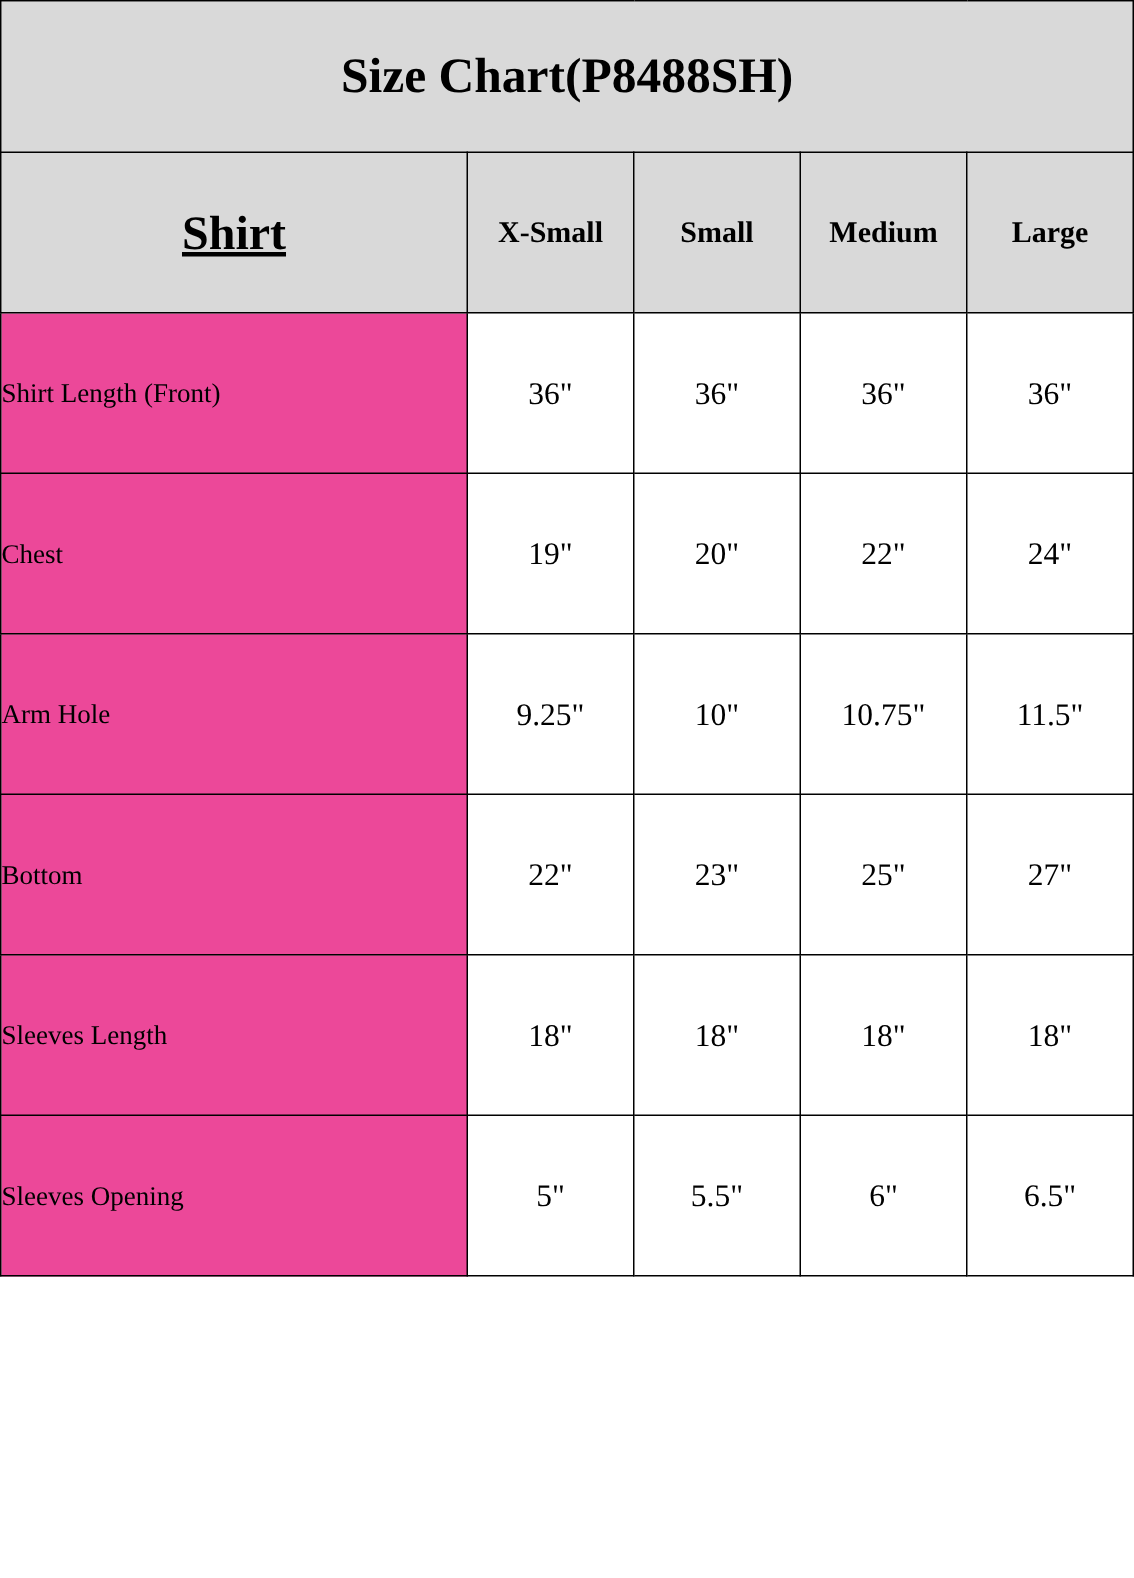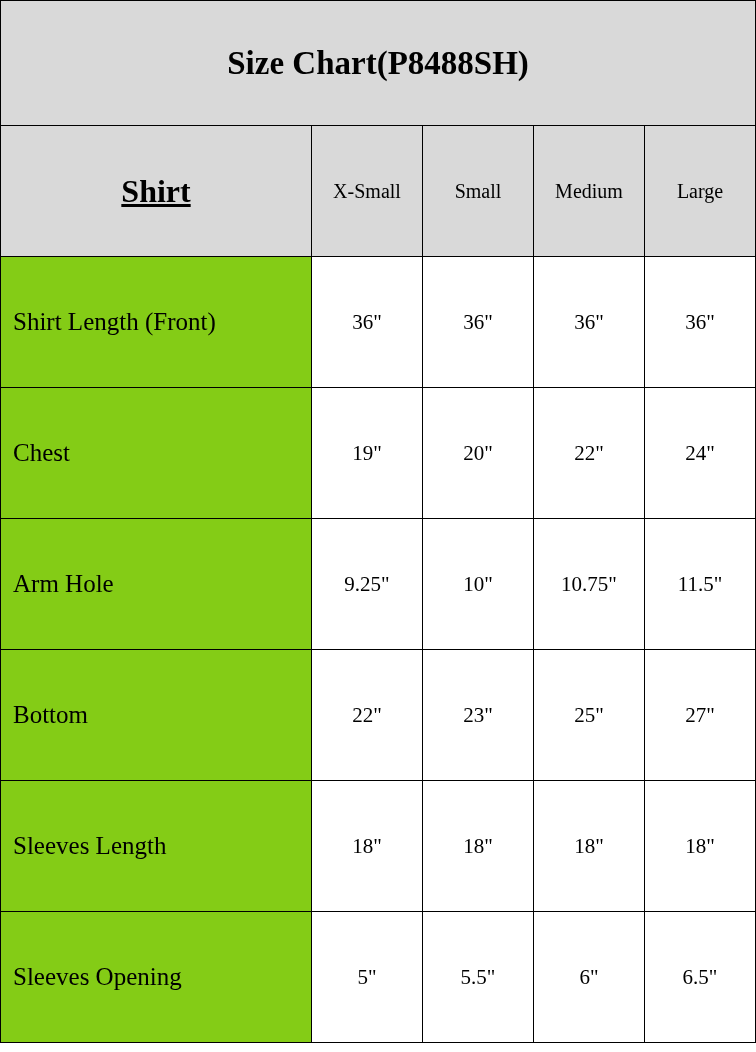--- a/index.html
+++ b/index.html
@@ -19,21 +19,21 @@
     box-sizing: border-box;
   }
   table.size-chart {
     border-collapse: collapse;
     width: 756px;
     table-layout: fixed;
   }
   table.size-chart td,
   table.size-chart th {
     border: 1px solid #000000;
-    padding: 12px;
+    padding: 0;
     margin: 0;
   }
   .title-cell {
     background: #d9d9d9;
     text-align: center;
     font-weight: bold;
     font-size: 33px;
     height: 100px;
     letter-spacing: 0px;
   }
@@ -41,29 +41,29 @@
     background: #d9d9d9;
     text-align: center;
     font-weight: bold;
     font-size: 32px;
     height: 106px;
     text-decoration: underline;
   }
   .size-head-cell {
     background: #d9d9d9;
     text-align: center;
-    font-weight: normal;
+    font-weight: bold;
     font-size: 20px;
     height: 106px;
   }
   .row-label-cell {
-    background: #84cc16;
+    background: #ec4899;
     text-align: left;
     padding-left: 10px;
-    font-size: 25px;
+    font-size: 18px;
     font-weight: normal;
     height: 106px;
   }
   .value-cell {
     background: #ffffff;
     text-align: center;
     font-size: 21px;
     height: 106px;
   }
   col.c-label { width: 311px; }

